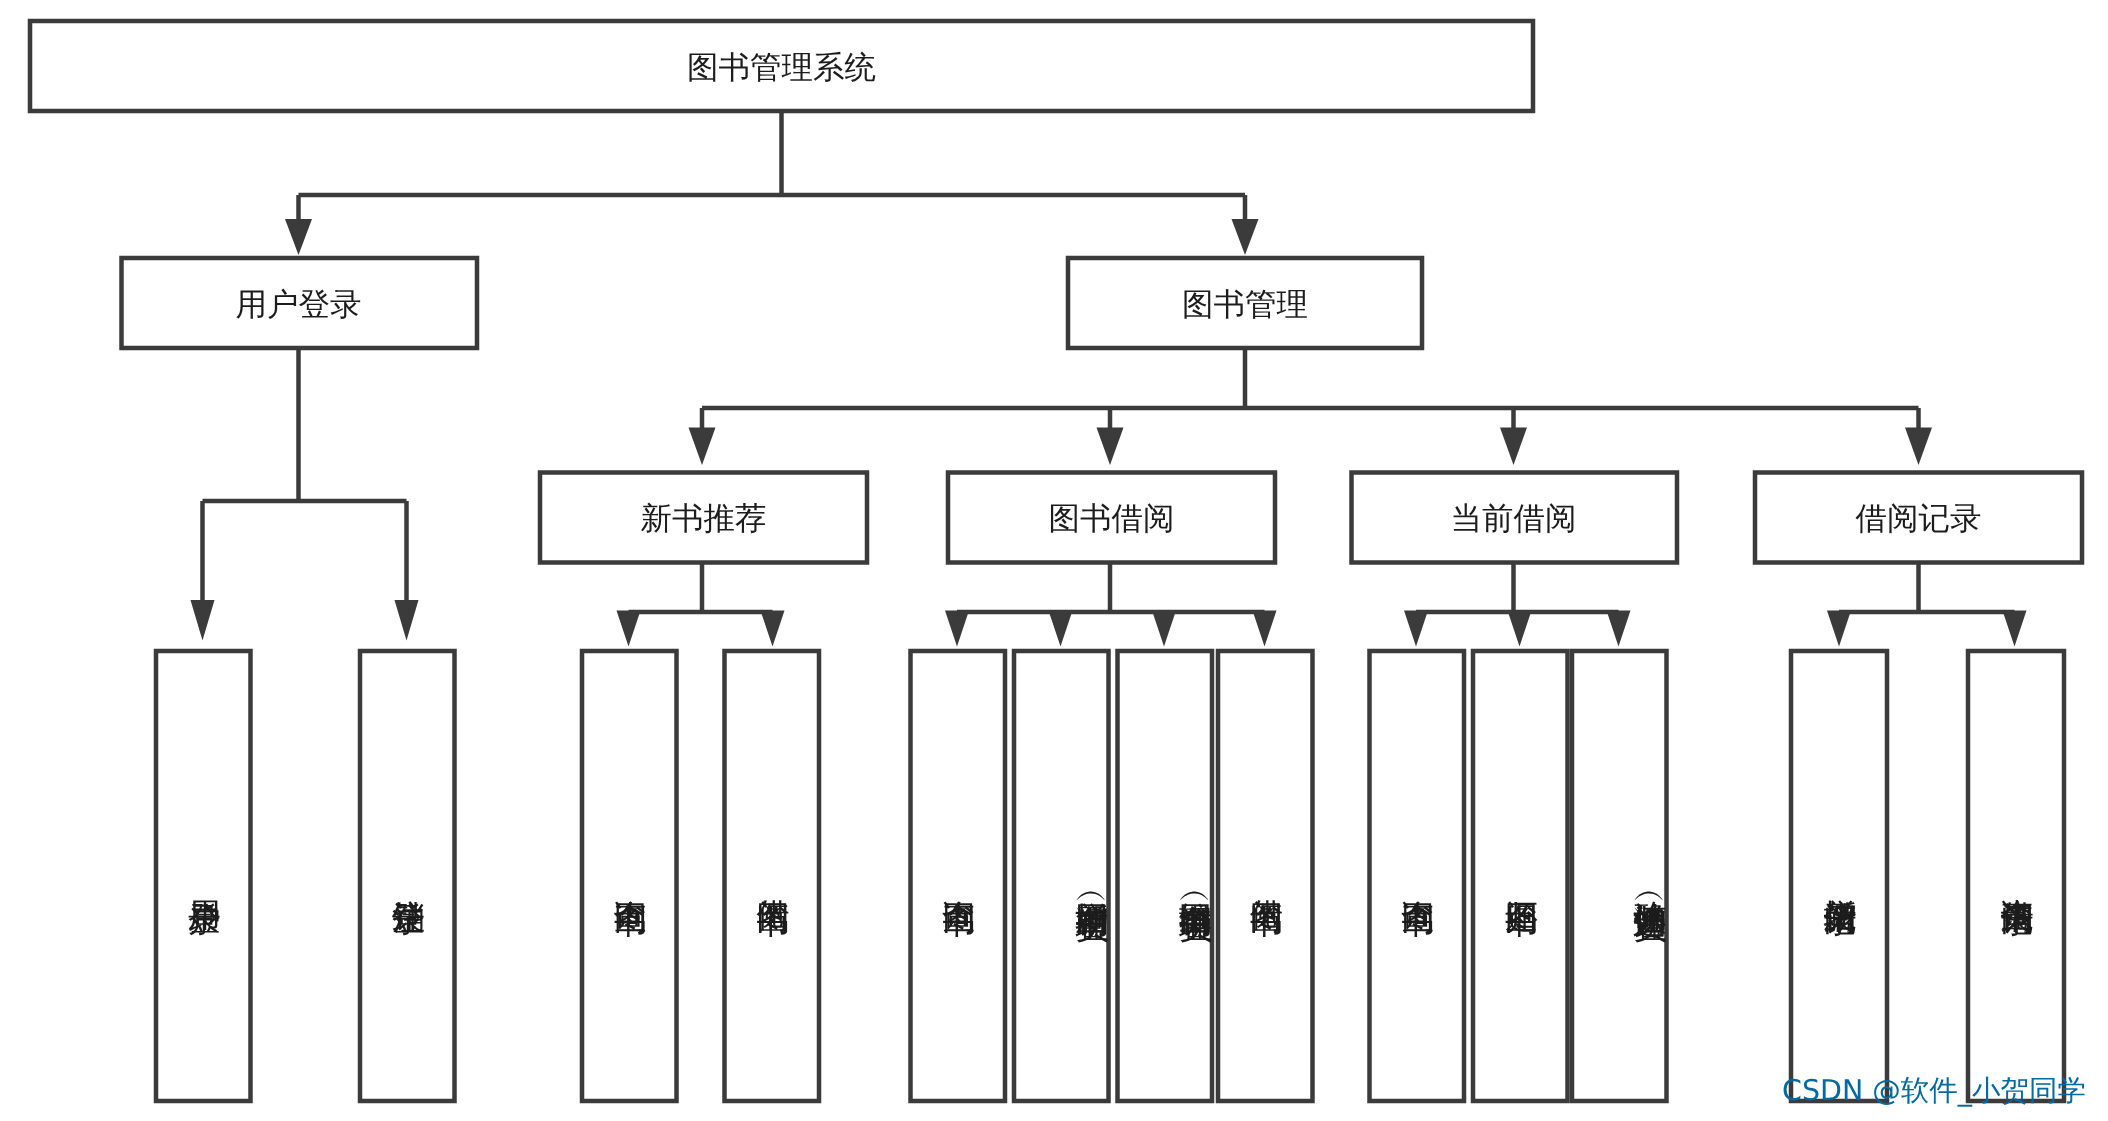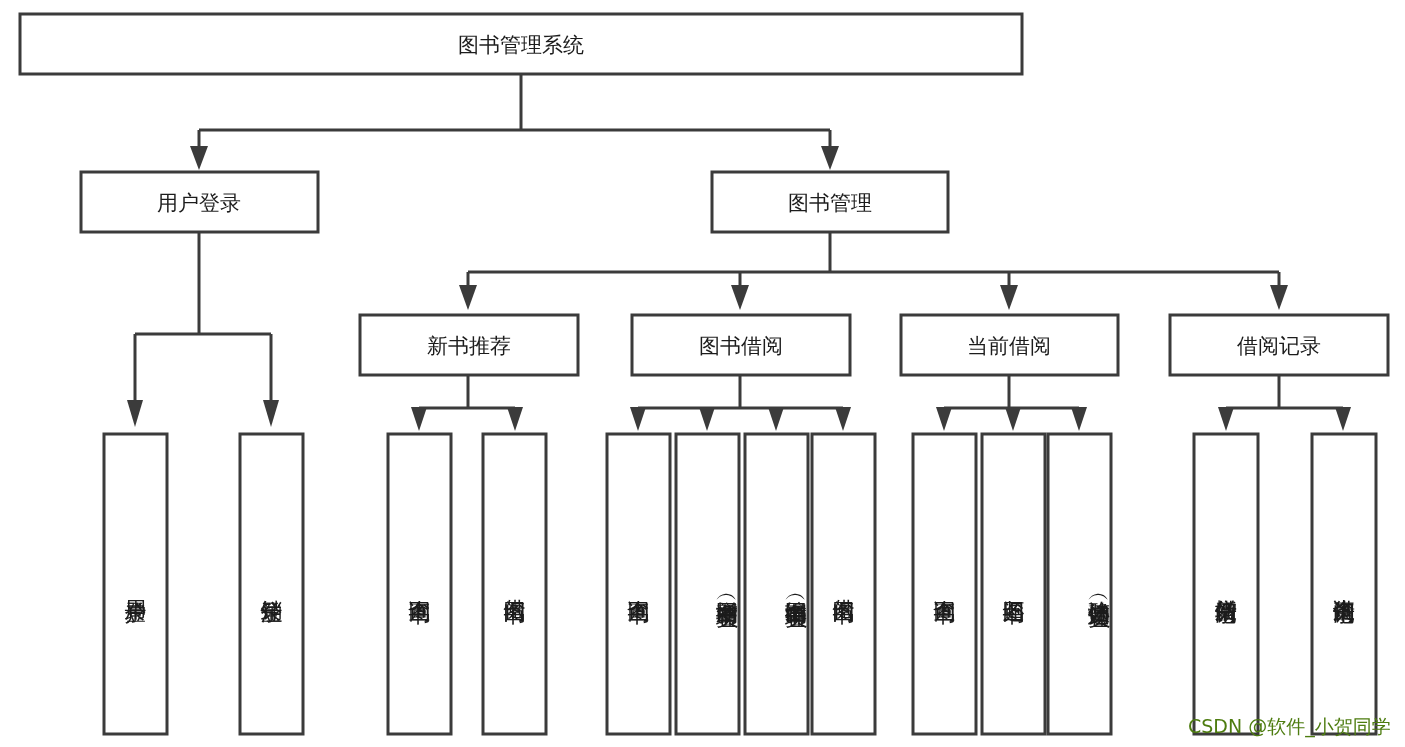--- a/index.html
+++ b/index.html
@@ -59,21 +59,21 @@
     white-space: nowrap;
     text-align: center;
     pointer-events: none;
   }
   .watermark {
     position: absolute;
     left: 1188px;
     top: 714px;
     font-family: "DejaVu Sans", "Liberation Sans", sans-serif;
     font-size: 19px;
-    color: #4d7c0f;
+    color: #0369a1;
     white-space: nowrap;
   }
 </style>
 </head>
 <body>
 
 <div id="diagram-root">
 
   <svg id="tree-svg" viewBox="0 0 1405 747">
     <defs></defs>

